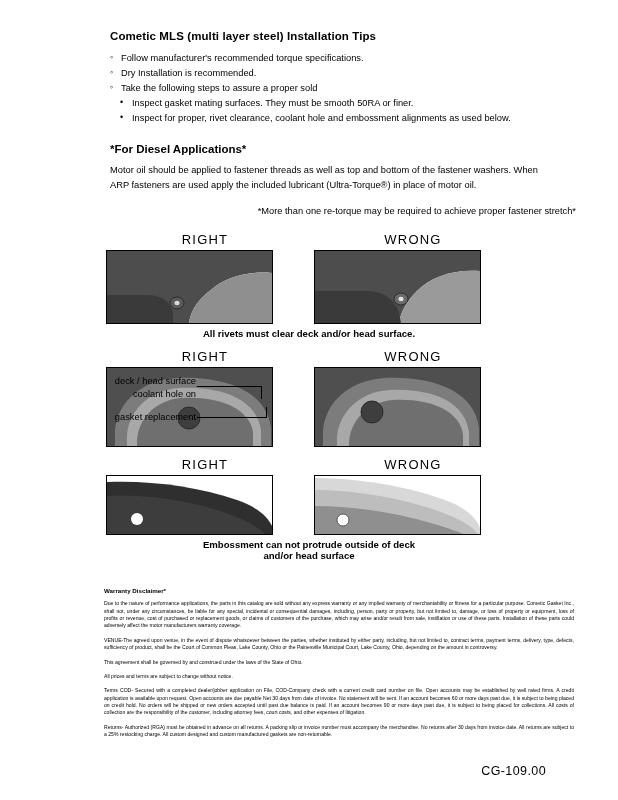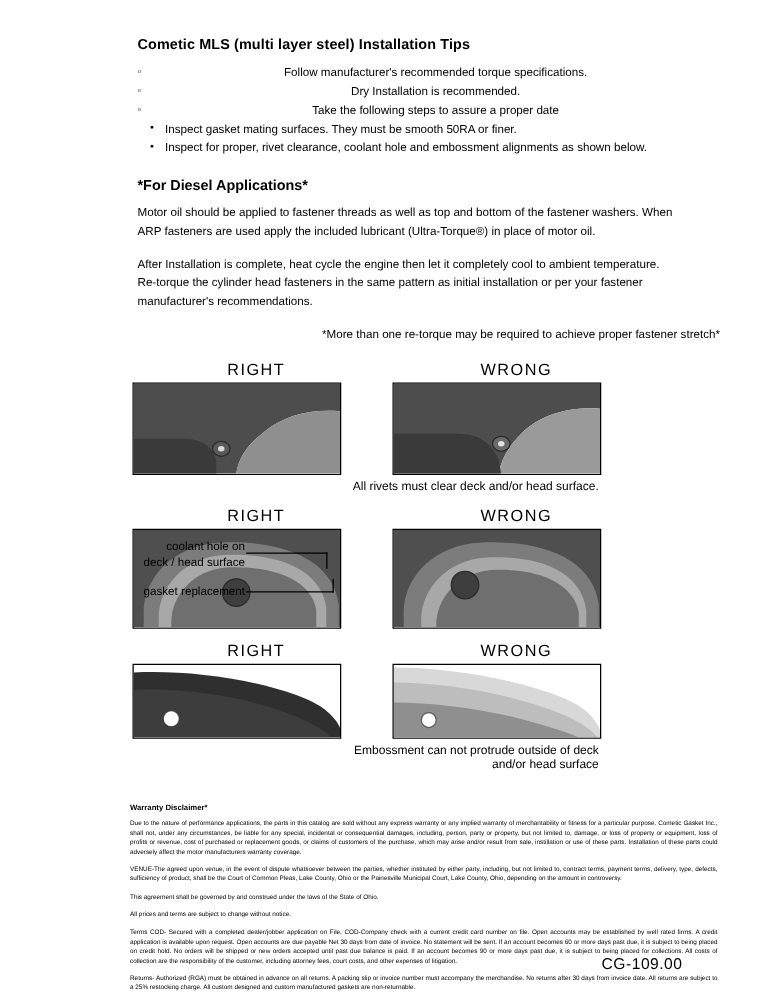--- a/index.html
+++ b/index.html
@@ -31,21 +31,20 @@
   .bullets {
     margin: 0 0 0 68px;
     padding: 0;
     list-style: none;
     font-size: 9.3px;
     line-height: 1.62;
   }
   .bullets > li {
     position: relative;
     padding-left: 11px;
-    text-align: center;
   }
   .bullets > li::before {
     content: "\25E6";
     position: absolute;
     left: 0;
     top: -1px;
     font-size: 9px;
   }
   .sublist {
     margin: 0;
@@ -109,21 +108,22 @@
     height: 72px;
     border: 1px solid #000;
     background: #ffffff;
     overflow: hidden;
     position: relative;
   }
   .fig-box svg { display: block; }
   .caption {
     font-size: 9.6px;
     margin: 4px 0 0 0;
-    text-align: right;
+    text-align: center;
+    font-weight: bold;
   }
   .cap-wrap {
     width: 340px;
     margin: 0 auto;
   }
 
   
   .callout {
     position: absolute;
     font-size: 9.3px;
@@ -163,30 +163,29 @@
 </head>
 <body>
 
 <div class="page">
 
   <h1 class="title">Cometic MLS (multi layer steel) Installation Tips</h1>
 
   <ul class="bullets">
     <li>Follow manufacturer's recommended torque specifications.</li>
     <li>Dry Installation is recommended.</li>
-    <li>Take the following steps to assure a proper date</li>
+    <li>Take the following steps to assure a proper sold</li>
   </ul>
   <ul class="sublist" style="margin-left:68px;">
     <li>Inspect gasket mating surfaces.  They must be smooth 50RA or finer.</li>
-    <li>Inspect for proper, rivet clearance, coolant hole and embossment alignments as shown below.</li>
+    <li>Inspect for proper, rivet clearance, coolant hole and embossment alignments as used below.</li>
   </ul>
 
   <h2 class="subtitle">*For Diesel Applications*</h2>
   <p class="para">Motor oil should be applied to fastener threads as well as top and bottom of the fastener washers.  When ARP fasteners are used apply the included lubricant (Ultra-Torque®) in place of motor oil.</p>
-  <p class="para">After Installation is complete, heat cycle the engine then let it completely cool to ambient temperature.  Re-torque the cylinder head fasteners in the same pattern as initial installation or per your fastener manufacturer's recommendations.</p>
   <p class="note">*More than one re-torque may be required to achieve proper fastener stretch*</p>
 
   <div class="figures">
 
     <div class="fig-row">
       <div class="fig-col">
         <div class="fig-label">RIGHT</div>
         <div class="fig-box">
           <svg width="165" height="72" viewBox="0 0 165 72">
             <rect x="0" y="0" width="165" height="72" fill="#ffffff"></rect>
@@ -242,22 +241,22 @@
               <path d="M22,74 C21,48 42,24 74,22 C118,20 150,34 154,64 L154,78 L22,78 Z" fill="#a8a8a8"></path>
               <path d="M34,76 C34,54 52,34 78,32 C114,30 144,42 148,66 L148,78 L34,78 Z" fill="#6f6f6f"></path>
               <circle cx="57" cy="44" r="11" fill="#3e3e3e"></circle>
               <circle cx="57" cy="44" r="11" fill="none" stroke="#2a2a2a" stroke-width="1"></circle>
             </svg>
           </div>
         </div>
       </div>
 
       <div class="callout" style="left:-6px; top:26px; width:160px;">
+        <div>deck / head surface</div>
         <div>coolant hole on</div>
-        <div>deck / head surface</div>
       </div>
       <div class="callout" style="left:-6px; top:62px; width:160px;">
         <div>gasket replacement</div>
       </div>
       <div class="callout-line" style="left:155px; top:37px; width:65px;"></div>
       <div class="callout-line" style="left:155px; top:68px; width:70px;"></div>
       <div class="callout-line" style="left:219px; top:37px; width:1px; height:13px;"></div>
       <div class="callout-line" style="left:224px; top:58px; width:1px; height:11px;"></div>
     </div>
 

